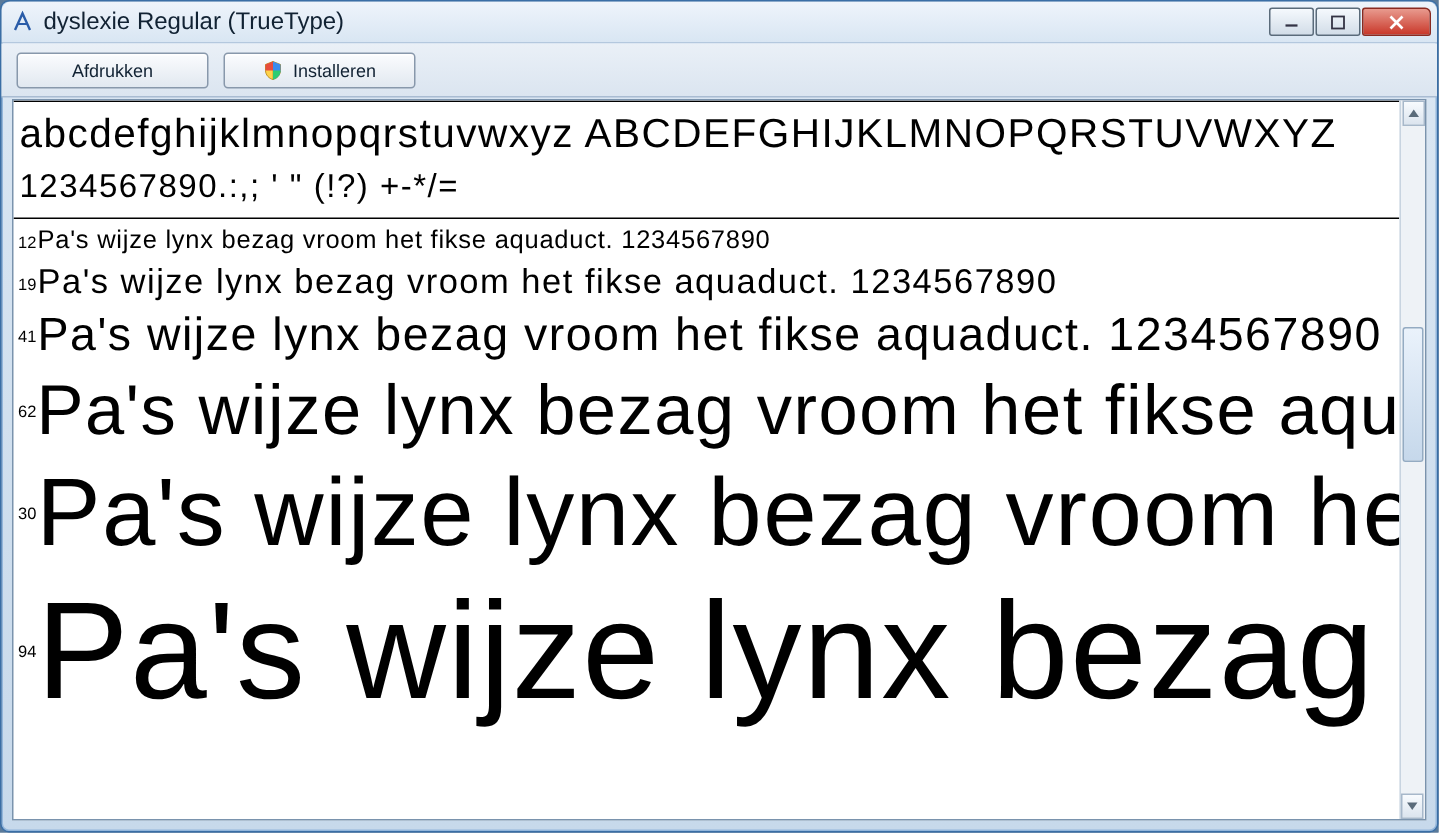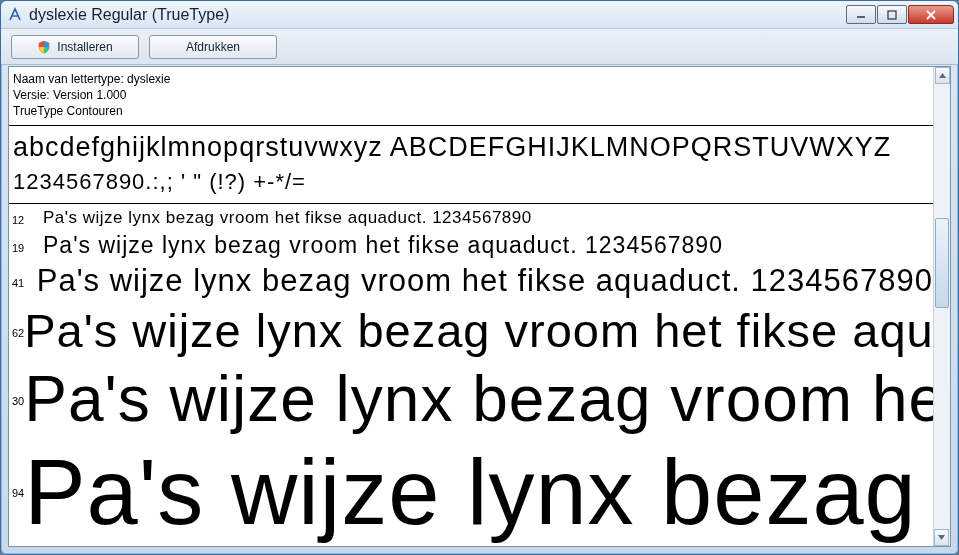--- a/index.html
+++ b/index.html
@@ -52,21 +52,21 @@
   .sb-arrow.down { position:absolute; bottom:0; left:0;}
   .sb-track { position:absolute; top:17px; bottom:17px; left:0; right:0; }
   .sb-thumb { position:absolute; left:1px; right:1px; top:30%; height:90px; background: linear-gradient(#eaf2fb,#c6d8eb); border:1px solid #94abc2; border-radius:2px;}
   .meta { padding: 4px 4px 6px 4px; font-size: 12px; line-height: 16px; }
   .hr { border: 0; border-top: 1px solid #000; margin: 0; }
   .glyphs { padding: 6px 4px 8px 4px; }
   .glyphs .row1 { font-size: 27px; letter-spacing: 1px; white-space: nowrap; }
   .glyphs .row2 { font-size: 22px; letter-spacing: 1px; white-space: nowrap; margin-top:6px;}
   .samples { padding-top: 4px; }
   .sample-row { display:flex; align-items: baseline; white-space: nowrap; overflow: hidden; }
-  .sample-row .sz { width: 34px; font-size: 11px; color:#000; text-align:left; padding-left:3px; align-self:center;}
+  .sample-row .sz { width: 16px; font-size: 11px; color:#000; text-align:left; padding-left:3px; align-self:center;}
   .s12 { font-size: 17px; letter-spacing: 0.5px; margin-bottom:4px;}
   .s18 { font-size: 23px; letter-spacing: 1px; margin-bottom:4px;}
   .s24 { font-size: 31px; letter-spacing: 1px; margin-bottom:4px;}
   .s36 { font-size: 47px; letter-spacing: 1px; margin-bottom:4px;}
   .s48 { font-size: 64px; letter-spacing: 1px; margin-bottom:4px;}
   .s72 { font-size: 92px; letter-spacing: 1px; }
   .app-icon-svg { display:block; }
 </style>
 </head>
 <body>
@@ -95,44 +95,39 @@
       <div class="win-btn close">
         <svg width="12" height="10">
             <path d="M2 1 L10 9 M10 1 L2 9" stroke="#fff" stroke-width="1.8"></path>
           </svg>
       </div>
     </div>
   </div>
 
   <div class="toolbar">
     <button class="tb-btn">
+      <span>Afdrukken</span>
+    </button>
+    <button class="tb-btn">
       <span class="shield">
         <svg viewBox="0 0 14 14" width="14" height="14">
           <path d="M7 1 L12 3 V7 C12 10 9.5 12.5 7 13 C4.5 12.5 2 10 2 7 V3 Z" fill="#ffd24a" stroke="#b58a1a" stroke-width="0.6"></path>
           <path d="M7 1 L7 13" stroke="#b58a1a" stroke-width="0.4"></path>
           <path d="M7 1 L12 3 V7 C12 10 9.5 12.5 7 13 Z" fill="#3b8ced"></path>
           <path d="M2 3 L7 1 V7 H2 Z" fill="#e74c3c"></path>
           <path d="M7 7 H12 V7 C12 10 9.5 12.5 7 13 Z" fill="#2ecc71"></path>
         </svg>
       </span>
       <span>Installeren</span>
     </button>
-    <button class="tb-btn">
-      <span>Afdrukken</span>
-    </button>
   </div>
 
   <div class="content-outer">
     <div class="content">
 
-      <div class="meta">
-        <div>Naam van lettertype: dyslexie</div>
-        <div>Versie: Version 1.000</div>
-        <div>TrueType Contouren</div>
-      </div>
 
       <hr class="hr">
 
       <div class="glyphs">
         <div class="row1">abcdefghijklmnopqrstuvwxyz  ABCDEFGHIJKLMNOPQRSTUVWXYZ</div>
         <div class="row2">1234567890.:,; ' " (!?) +-*/=</div>
       </div>
 
       <hr class="hr">
 

